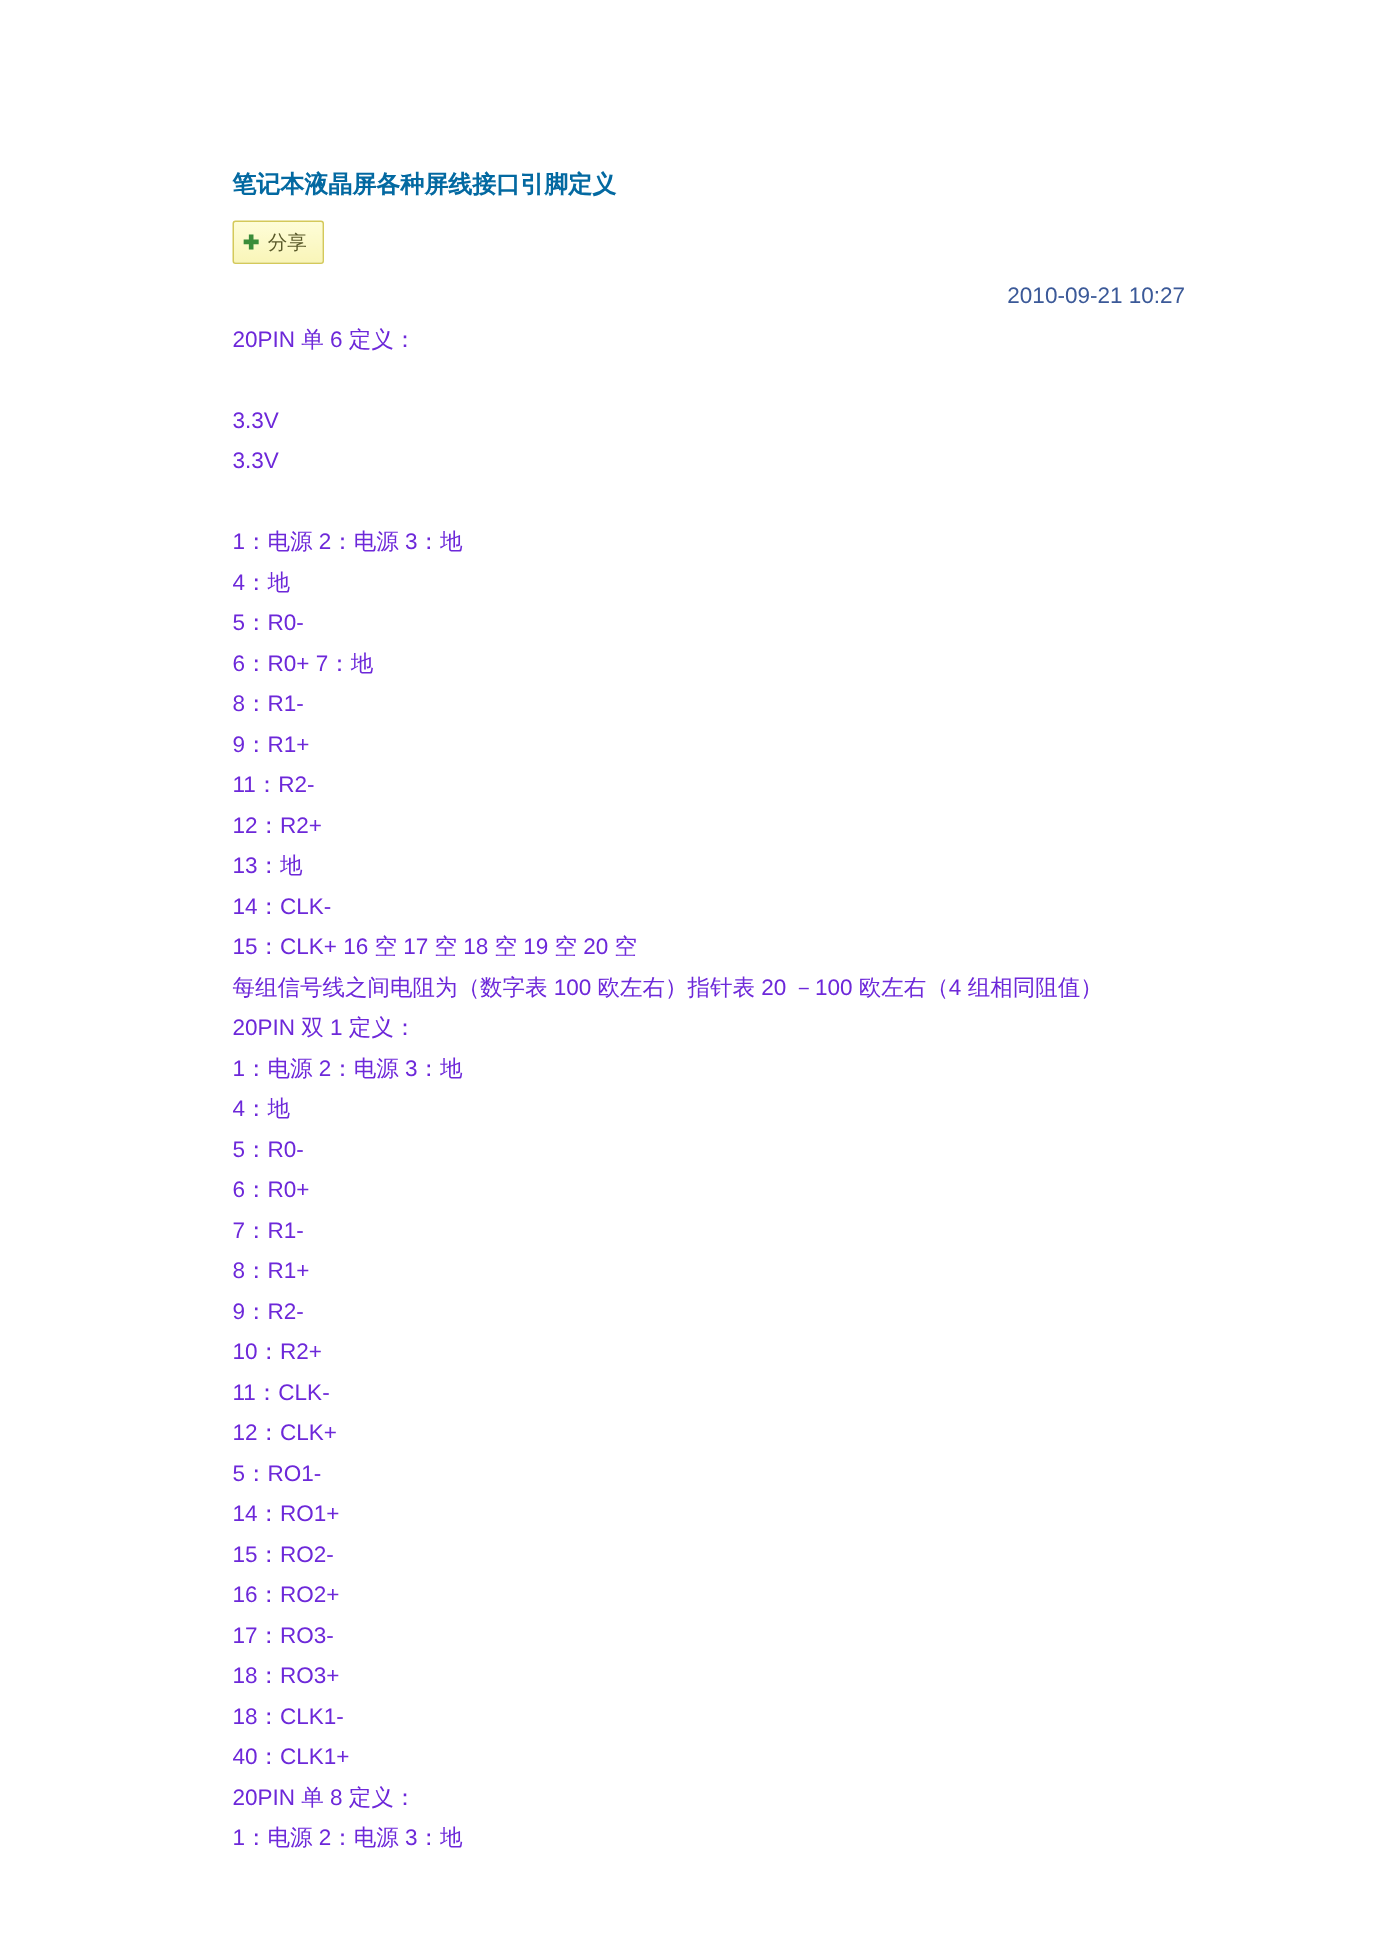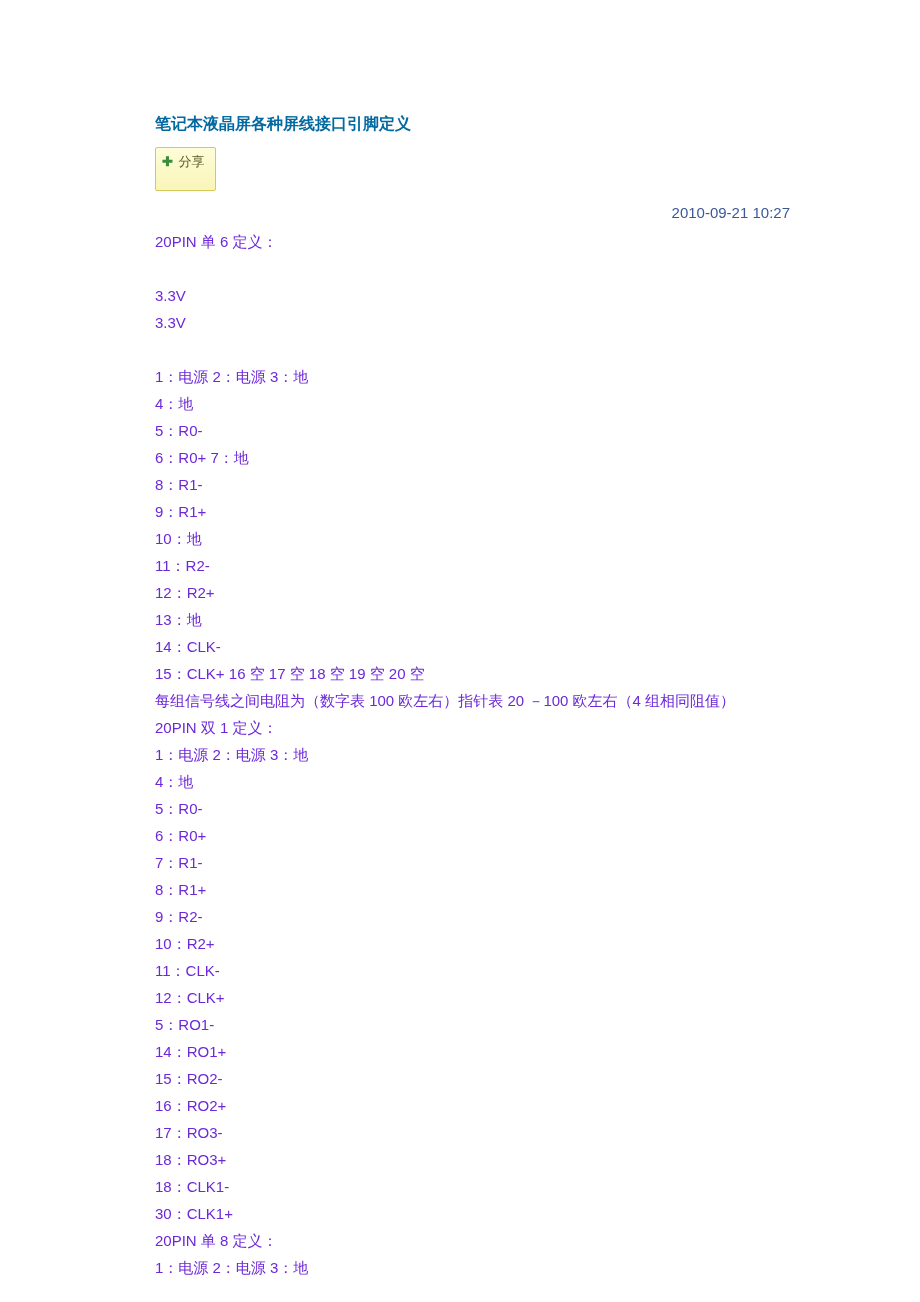--- a/index.html
+++ b/index.html
@@ -16,21 +16,21 @@
 .title {
   color: #0369a1;
   font-weight: bold;
   font-size: 16px;
   margin-bottom: 8px;
 }
 .share-btn {
   display: inline-block;
   background: linear-gradient(#fefdd8, #f9f5b8);
   border: 1px solid #d4c95a;
-  padding: 2px 10px 17px 6px;
+  padding: 2px 10px 2px 6px;
   font-size: 13px;
   color: #5a5a2a;
   border-radius: 2px;
   margin-bottom: 8px;
   cursor: pointer;
 }
 .share-btn .plus {
   color: #3a8c3a;
   font-weight: bold;
   margin-right: 2px;
@@ -64,21 +64,20 @@
     <div class="content-line">&nbsp;</div>
     <div class="content-line">3.3V</div>
     <div class="content-line">3.3V</div>
     <div class="content-line">&nbsp;</div>
     <div class="content-line">1：电源 2：电源 3：地</div>
     <div class="content-line">4：地</div>
     <div class="content-line">5：R0-</div>
     <div class="content-line">6：R0+ 7：地</div>
     <div class="content-line">8：R1-</div>
     <div class="content-line">9：R1+</div>
-    <div class="content-line">10：地</div>
     <div class="content-line">11：R2-</div>
     <div class="content-line">12：R2+</div>
     <div class="content-line">13：地</div>
     <div class="content-line">14：CLK-</div>
     <div class="content-line">15：CLK+ 16 空  17 空  18 空  19  空 20 空</div>
     <div class="content-line">每组信号线之间电阻为（数字表 100 欧左右）指针表 20 －100 欧左右（4 组相同阻值）</div>
     <div class="content-line">20PIN 双 1 定义：</div>
     <div class="content-line">1：电源 2：电源 3：地</div>
     <div class="content-line">4：地</div>
     <div class="content-line">5：R0-</div>
@@ -89,19 +88,19 @@
     <div class="content-line">10：R2+</div>
     <div class="content-line">11：CLK-</div>
     <div class="content-line">12：CLK+</div>
     <div class="content-line">5：RO1-</div>
     <div class="content-line">14：RO1+</div>
     <div class="content-line">15：RO2-</div>
     <div class="content-line">16：RO2+</div>
     <div class="content-line">17：RO3-</div>
     <div class="content-line">18：RO3+</div>
     <div class="content-line">18：CLK1-</div>
-    <div class="content-line">30：CLK1+</div>
+    <div class="content-line">40：CLK1+</div>
     <div class="content-line">20PIN 单 8 定义：</div>
     <div class="content-line">1：电源 2：电源 3：地</div>
   </div>
 
 
 
 
 </body></html>

